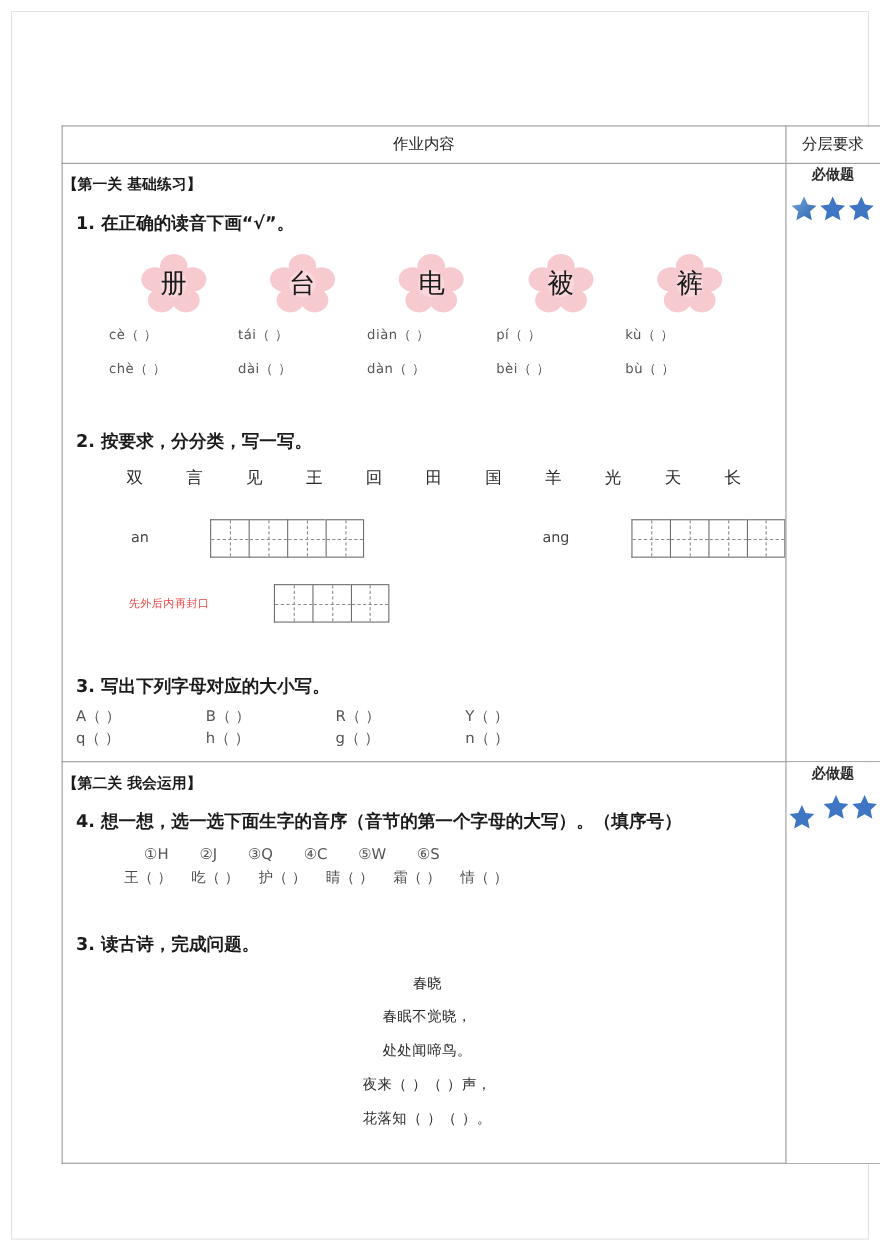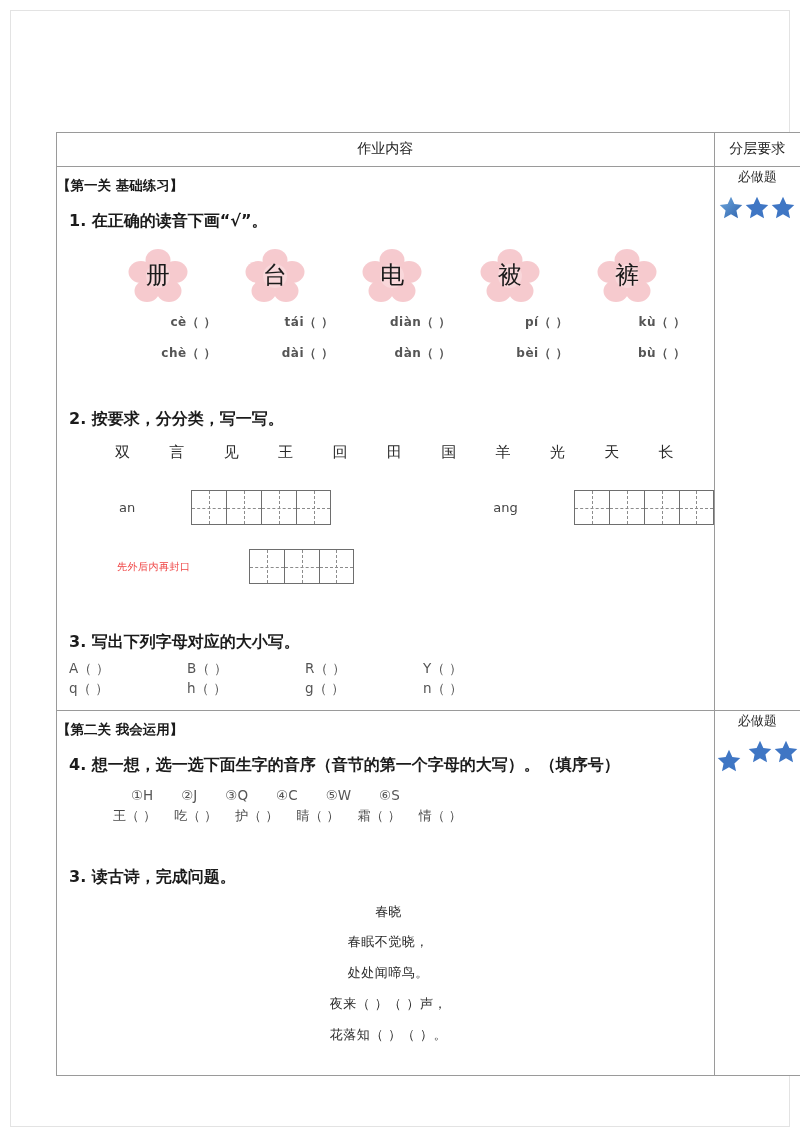--- a/index.html
+++ b/index.html
@@ -37,21 +37,21 @@
     width: 780px;
     text-align: center;
     font-size: 19px;
     font-weight: bold;
     color: #1a1a1a;
     letter-spacing: 1px;
     font-family: "DejaVu Sans", "Liberation Sans", sans-serif;
   }
   table.sheet {
     position: absolute;
-    left: 45px; top: 121px;
+    left: 45px; top: 103px;
     width: 690px;
     border-collapse: collapse;
     z-index: 1;
     background: transparent;
   }
   table.sheet td, table.sheet th {
     border: 1px solid #9a9a9a;
     vertical-align: top;
     background: #fff;
   }
@@ -63,20 +63,21 @@
     color: #222;
     padding: 7px 0 8px 0;
     height: 30px;
   }
   td.content { padding: 0; width: 570px; }
   td.req {
     width: 118px;
     text-align: center;
     vertical-align: middle;
     position: relative;
+    font-weight: bold;
   }
   .section-head {
     text-align: left;
     font-size: 13.5px;
     font-weight: bold;
     color: #1b1b1b;
     padding: 10px 0 4px 0;
   }
   .qtext {
     font-size: 16px;
@@ -110,27 +111,26 @@
     font-family: "DejaVu Serif", "Liberation Serif", serif;
     z-index: 2;
     line-height: 1;
   }
   .pinyin-line {
     display: flex;
     padding: 4px 28px 0 42px;
   }
   .pinyin-line .pcell {
     flex: 1;
-    text-align: right;
+    text-align: left;
     font-size: 12px;
     color: #555;
     font-family: "DejaVu Sans", "Liberation Sans", sans-serif;
     padding: 5px 0;
     letter-spacing: .5px;
-    font-weight: bold;
   }
   
   .charlist {
     display: flex;
     padding: 12px 40px 0 58px;
     justify-content: space-between;
   }
   .charlist span {
     font-size: 15px;
     color: #2a2a2a;

